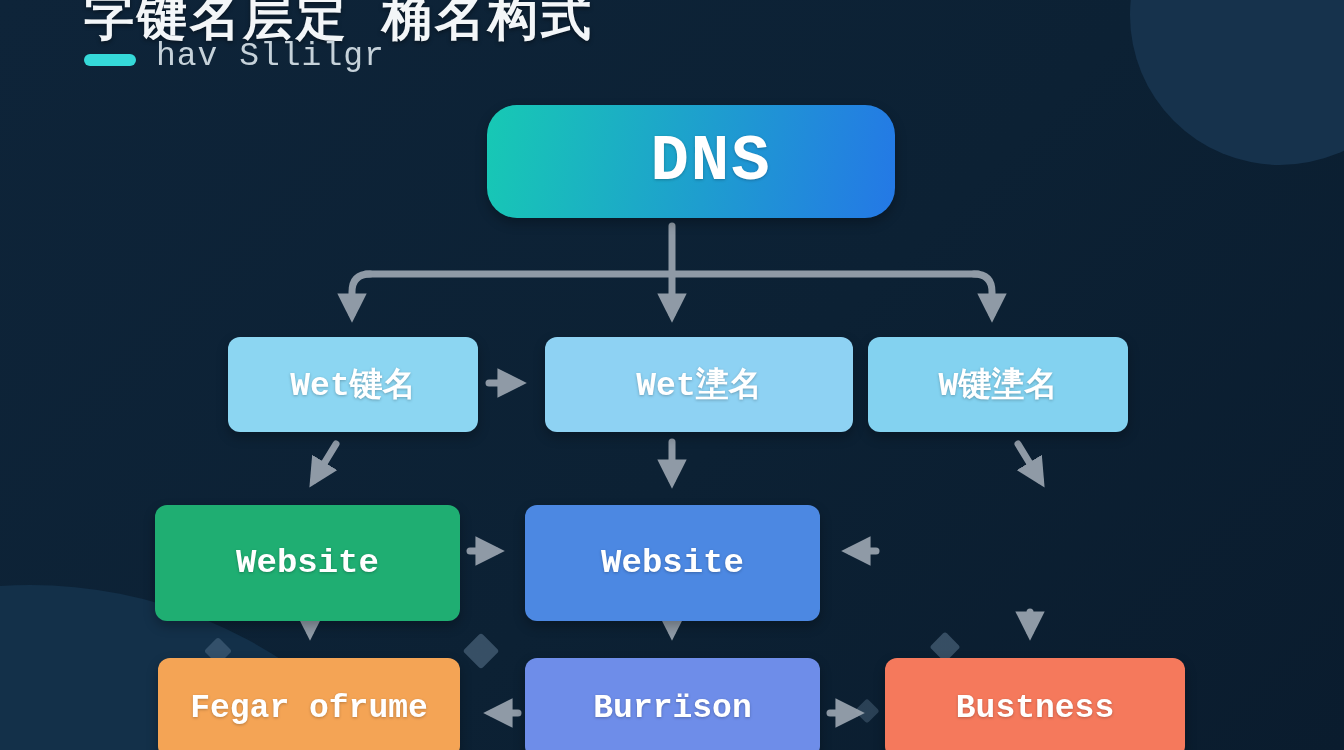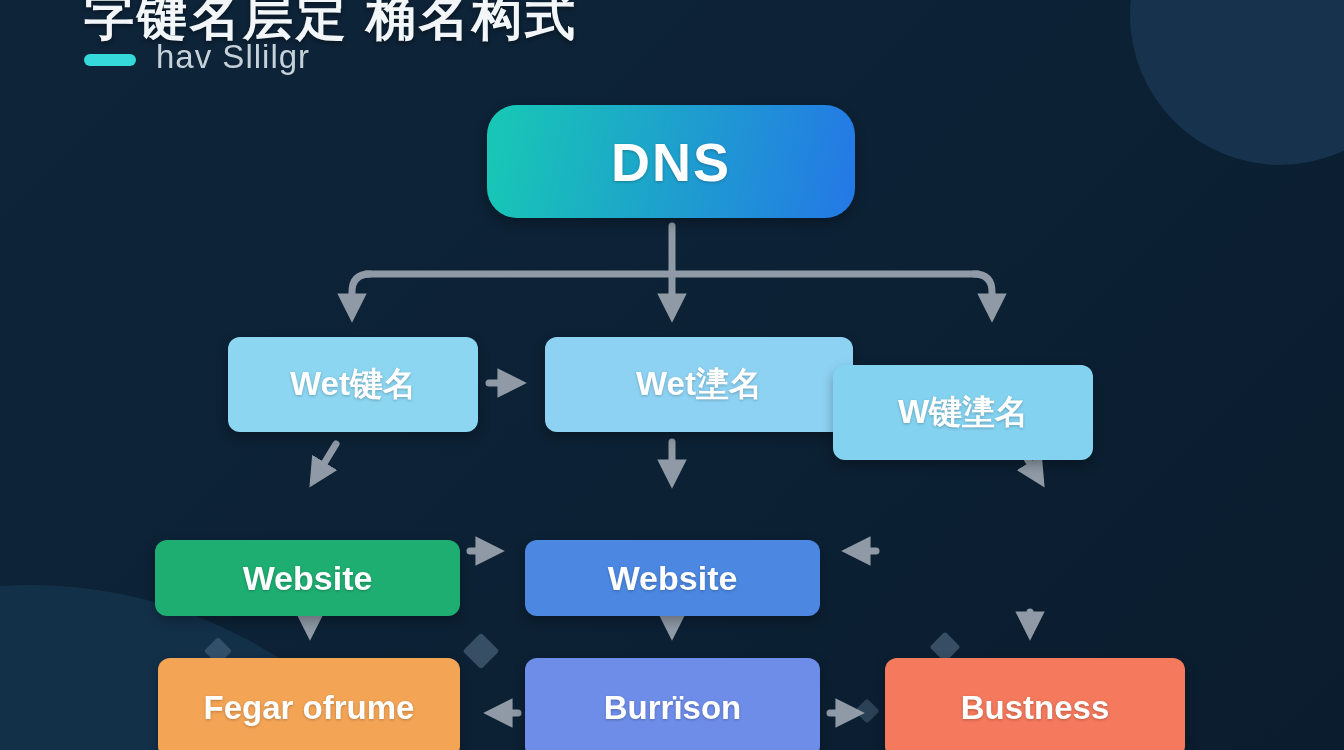--- a/index.html
+++ b/index.html
@@ -1,19 +1,19 @@
 <!DOCTYPE html>
 <html><head>
 <meta charset="utf-8">
 <style>
   html,body{margin:0;padding:0;background:#07131f;}
   #canvas{
     position:relative;width:1344px;height:750px;overflow:hidden;
     background:linear-gradient(135deg,#0e2439 0%,#0c2134 55%,#0a1c2e 100%);
-    font-family:Liberation Sans, sans-serif;
+    font-family:Liberation Mono, monospace;
   }
   
   .bg-circle{position:absolute;border-radius:50%;}
   .bg-circle.tr{left:1130px;top:-135px;width:300px;height:300px;background:#16324c;}
   .bg-circle.bl{left:-430px;top:585px;width:920px;height:920px;background:#133049;}
   .diamond{position:absolute;background:#7e9ab5;opacity:.38;transform:rotate(45deg);border-radius:3px;}
   .d1{left:468px;top:638px;width:26px;height:26px;}
   .d2{left:934px;top:636px;width:22px;height:22px;}
   .d3{left:858px;top:702px;width:18px;height:18px;opacity:.28;}
   .d4{left:208px;top:641px;width:20px;height:20px;opacity:.3;}
@@ -28,26 +28,26 @@
   .subtitle{position:absolute;left:156px;top:38px;font-size:33px;color:#c6d2da;letter-spacing:1px;}
 
   
   .node{
     position:absolute;display:flex;align-items:center;justify-content:center;
     color:#ffffff;font-weight:700;border-radius:12px;
     box-shadow:0 5px 12px rgba(0,0,0,.28);
     text-shadow:0 1px 3px rgba(0,0,0,.25);
   }
   .dns{left:487px;top:105px;width:368px;height:113px;border-radius:30px;
-       background:linear-gradient(100deg,#17c9b4 0%,#2478e6 100%);font-size:54px;letter-spacing:2px;}
+       background:linear-gradient(100deg,#17c9b4 0%,#2478e6 100%);font-size:64px;letter-spacing:2px;padding-left:40px;}
   .l2{top:337px;height:95px;font-size:33px;}
   .l2a{left:228px;width:250px;background:#8cd6f2;}
   .l2b{left:545px;width:308px;background:#8ed2f3;}
-  .l2c{left:833px;width:260px;background:#83d2f0;margin-top:28px;}
-  .l3{top:505px;height:76px;font-size:34px;margin-top:35px;}
+  .l2c{left:868px;width:260px;background:#83d2f0;}
+  .l3{top:505px;height:116px;font-size:34px;}
   .l3a{left:155px;width:305px;background:#1fae72;}
   .l3b{left:525px;width:295px;background:#4c88e2;}
   .l3c{left:882px;width:303px;background:#8cd06e;}
   .l4{top:658px;height:100px;font-size:33px;}
   .l4a{left:158px;width:302px;background:#f4a455;}
   .l4b{left:525px;width:295px;background:#6e8de9;}
   .l4c{left:885px;width:300px;background:#f5795c;}
 
   svg.arrows{position:absolute;left:0;top:0;}
 </style>

